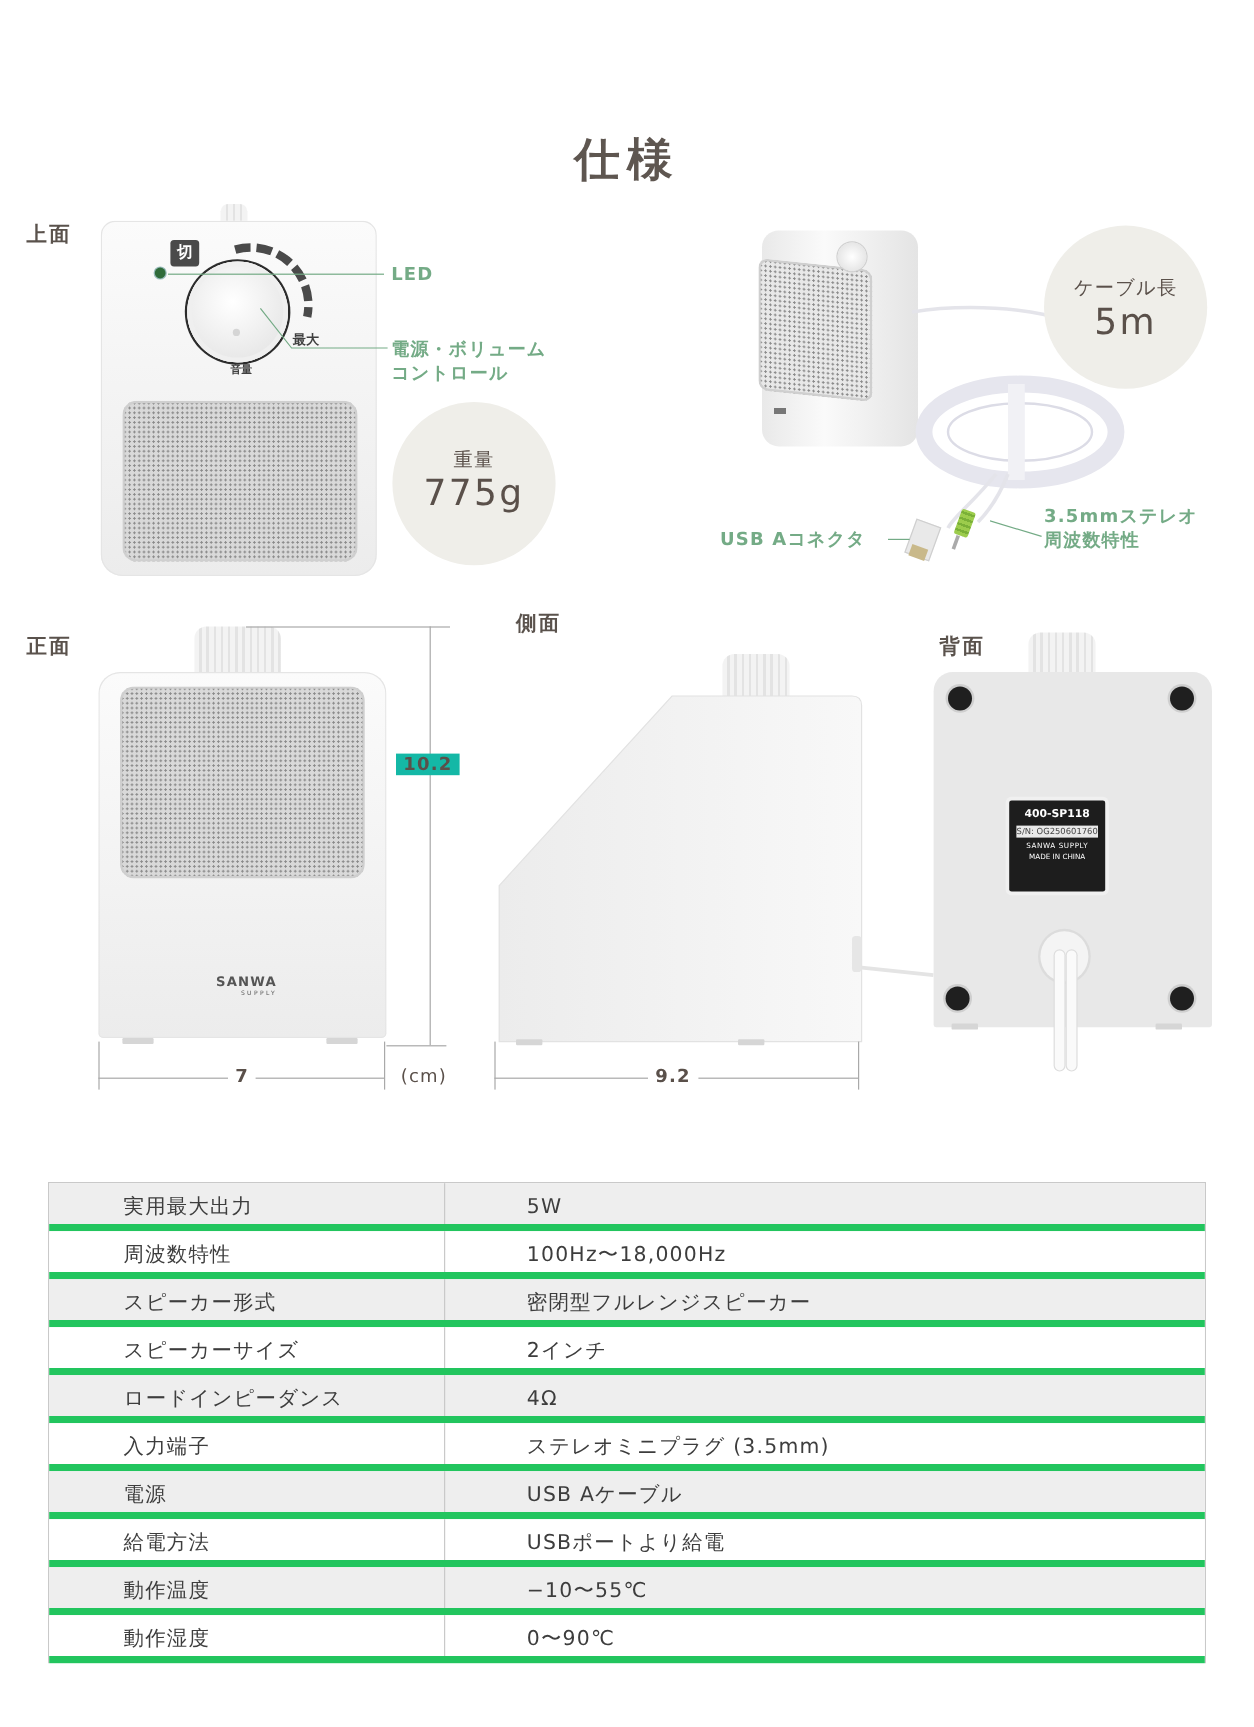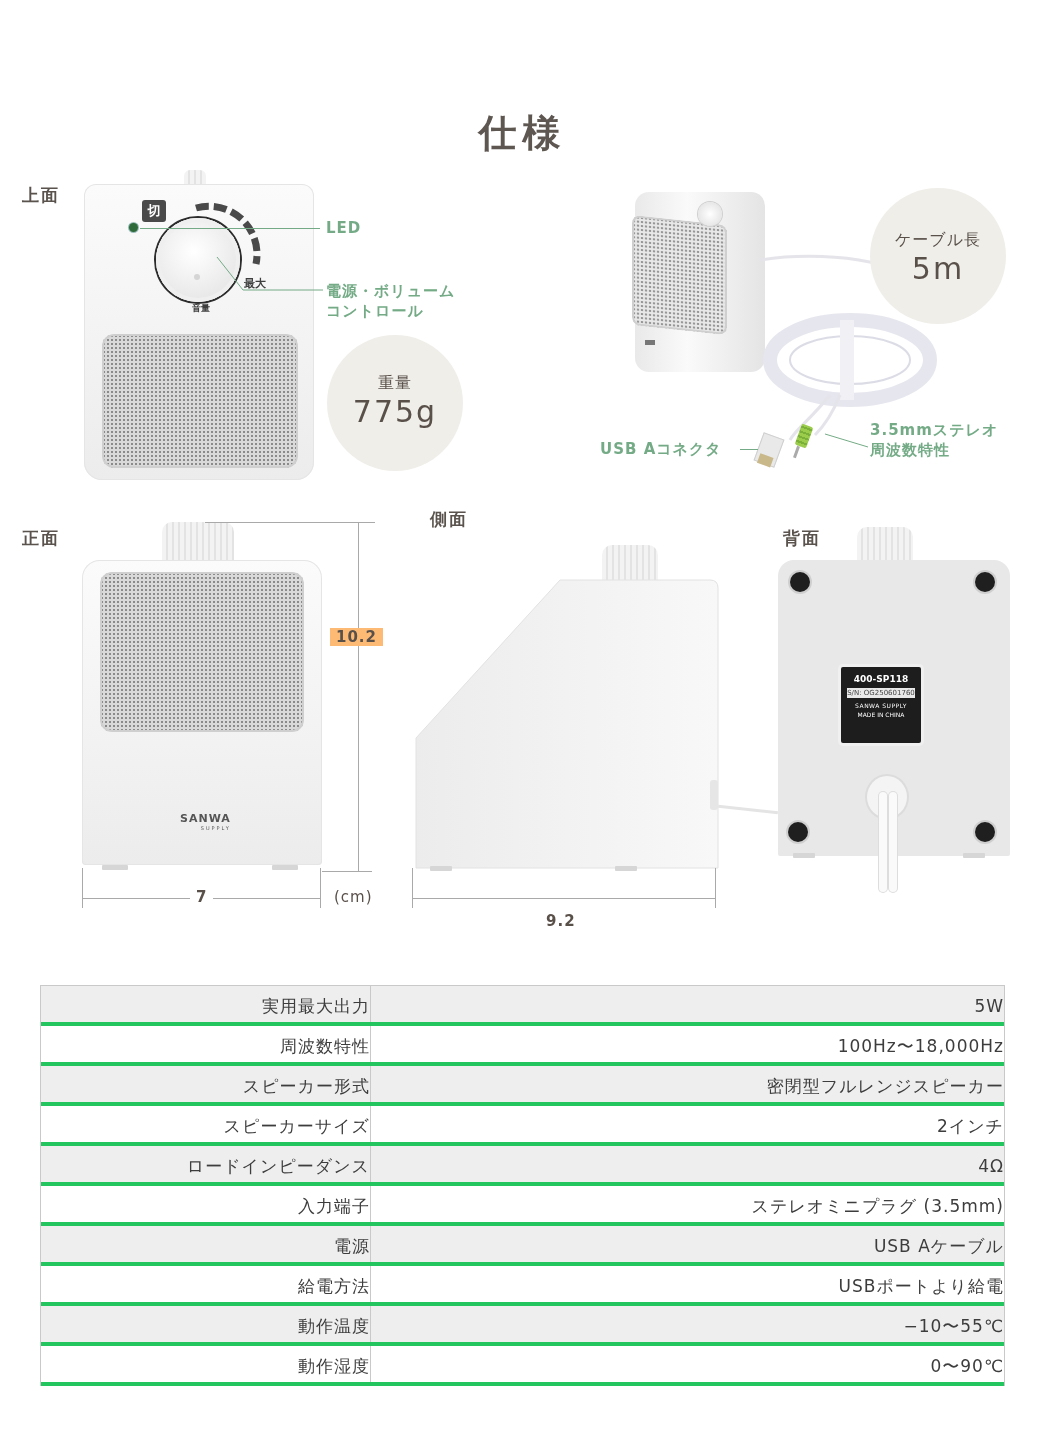--- a/index.html
+++ b/index.html
@@ -21,21 +21,21 @@
   .body-white { background: linear-gradient(180deg,#fbfbfb,#ececec); border-radius: 14px; box-shadow: inset 0 0 0 1px #e5e5e5; }
   .grille { background-color: #d9d9d9;
     background-image: radial-gradient(circle, #8a8a8a 0.9px, transparent 1.1px);
     background-size: 4px 4px; border-radius: 12px; box-shadow: inset 0 0 0 2px #cfcfcf; }
   .knob-top { background: repeating-linear-gradient(90deg,#f3f3f3 0 4px,#e3e3e3 4px 6px); border-radius: 10px 10px 2px 2px; }
   .foot { background: #d6d6d6; height: 5px; border-radius: 1px; }
   .hole { width: 20px; height: 20px; border-radius: 50%; background: #1f1f1f; box-shadow: 0 0 0 2px #cfcfcf; }
 
   
   .spec-table { left: 40px; top: 985px; width: 965px; border-collapse: collapse; border-top: 1px solid #c9c9c9; border-left: 1px solid #c9c9c9; border-right: 1px solid #c9c9c9; }
-  .spec-row { display: flex; height: 40px; border-bottom: 4px solid #22c55e; text-align: right; }
+  .spec-row { display: flex; height: 40px; border-bottom: 6px solid #22c55e; }
   .spec-row:nth-child(odd) { background: #eeeeee; }
   .spec-row:nth-child(even) { background: #ffffff; }
   .spec-key { width: 330px; border-right: 1px solid #c9c9c9; padding-left: 62px; line-height: 40px; font-size: 17px; color: #3d3d3d; letter-spacing: 1px; }
   .spec-val { flex: 1; padding-left: 68px; line-height: 40px; font-size: 17px; color: #3d3d3d; letter-spacing: 1px; }
 
   .label-box { background: #1d1d1d; color: #fff; text-align: center; border-radius: 2px; box-shadow: 0 0 0 3px #f0f0f0; }
   .label-box .model { font-size: 9px; font-weight: bold; padding-top: 7px; }
   .label-box .sn { background: #e9e9e9; color: #444; font-size: 7px; margin: 4px 6px; padding: 1px 0; }
   .label-box .brand { font-size: 6px; letter-spacing: 0.5px; }
   .label-box .origin { font-size: 6px; margin-top: 2px; }
@@ -133,21 +133,21 @@
     <div style="font-size:11px; font-weight:bold; letter-spacing:1px;">SANWA</div>
     <div style="font-size:5px; letter-spacing:2px;">SUPPLY</div>
   </div>
   <div class="abs foot" style="left:20px; top:343px; width:26px;"></div>
   <div class="abs foot" style="left:190px; top:343px; width:26px;"></div>
 </div>
 
 <div class="abs dim-line-h" style="left:205px; top:522px; width:170px;"></div>
 <div class="abs dim-line-h" style="left:322px; top:871px; width:50px;"></div>
 <div class="abs dim-line-v" style="left:358px; top:522px; height:349px;"></div>
-<div class="abs dim" style="left:330px; top:628px; background:#fdba74;">10.2</div>
+<div class="abs dim" style="left:330px; top:628px; background:#14b8a6;">10.2</div>
 
 <div class="abs dim-line-v" style="left:82px; top:868px; height:40px;"></div>
 <div class="abs dim-line-v" style="left:320px; top:868px; height:40px;"></div>
 <div class="abs dim-line-h" style="left:82px; top:898px; width:238px;"></div>
 <div class="abs dim" style="left:190px; top:888px;">7</div>
 <div class="abs dim" style="left:328px; top:888px; font-weight:normal;">(cm)</div>
 
 <div class="abs section-label" style="left:430px; top:508px;">側面</div>
 <div class="abs" style="left:410px; top:540px; width:360px; height:335px;">
   <div class="abs knob-top" style="left:192px; top:5px; width:56px; height:40px;"></div>
@@ -161,21 +161,21 @@
     <path d="M6 160 L150 2 L300 2 Q308 2 308 10 L308 290 L6 290 Z" fill="url(#sg)" stroke="#e2e2e2"></path>
   </svg>
   <div class="abs" style="left:300px; top:240px; width:8px; height:30px; background:#e6e6e6; border-radius:3px;"></div>
   <div class="abs" style="left:308px; top:268px; width:60px; height:3px; background:#e4e4e4; transform:rotate(6deg);"></div>
   <div class="abs foot" style="left:20px; top:326px; width:22px;"></div>
   <div class="abs foot" style="left:205px; top:326px; width:22px;"></div>
 </div>
 <div class="abs dim-line-v" style="left:412px; top:868px; height:40px;"></div>
 <div class="abs dim-line-v" style="left:715px; top:868px; height:40px;"></div>
 <div class="abs dim-line-h" style="left:412px; top:898px; width:303px;"></div>
-<div class="abs dim" style="left:540px; top:912px;">9.2</div>
+<div class="abs dim" style="left:540px; top:888px;">9.2</div>
 
 <div class="abs section-label" style="left:783px; top:527px;">背面</div>
 <div class="abs" style="left:775px; top:522px; width:240px; height:370px;">
   <div class="abs knob-top" style="left:82px; top:5px; width:56px; height:40px;"></div>
   <div class="abs" style="left:3px; top:38px; width:232px; height:296px; background:#e8e8e8; border-radius:16px 16px 2px 2px;"></div>
   <div class="abs hole" style="left:15px; top:50px;"></div>
   <div class="abs hole" style="left:200px; top:50px;"></div>
   <div class="abs hole" style="left:13px; top:300px;"></div>
   <div class="abs hole" style="left:200px; top:300px;"></div>
   <div class="abs label-box" style="left:66px; top:145px; width:80px; height:76px;">

